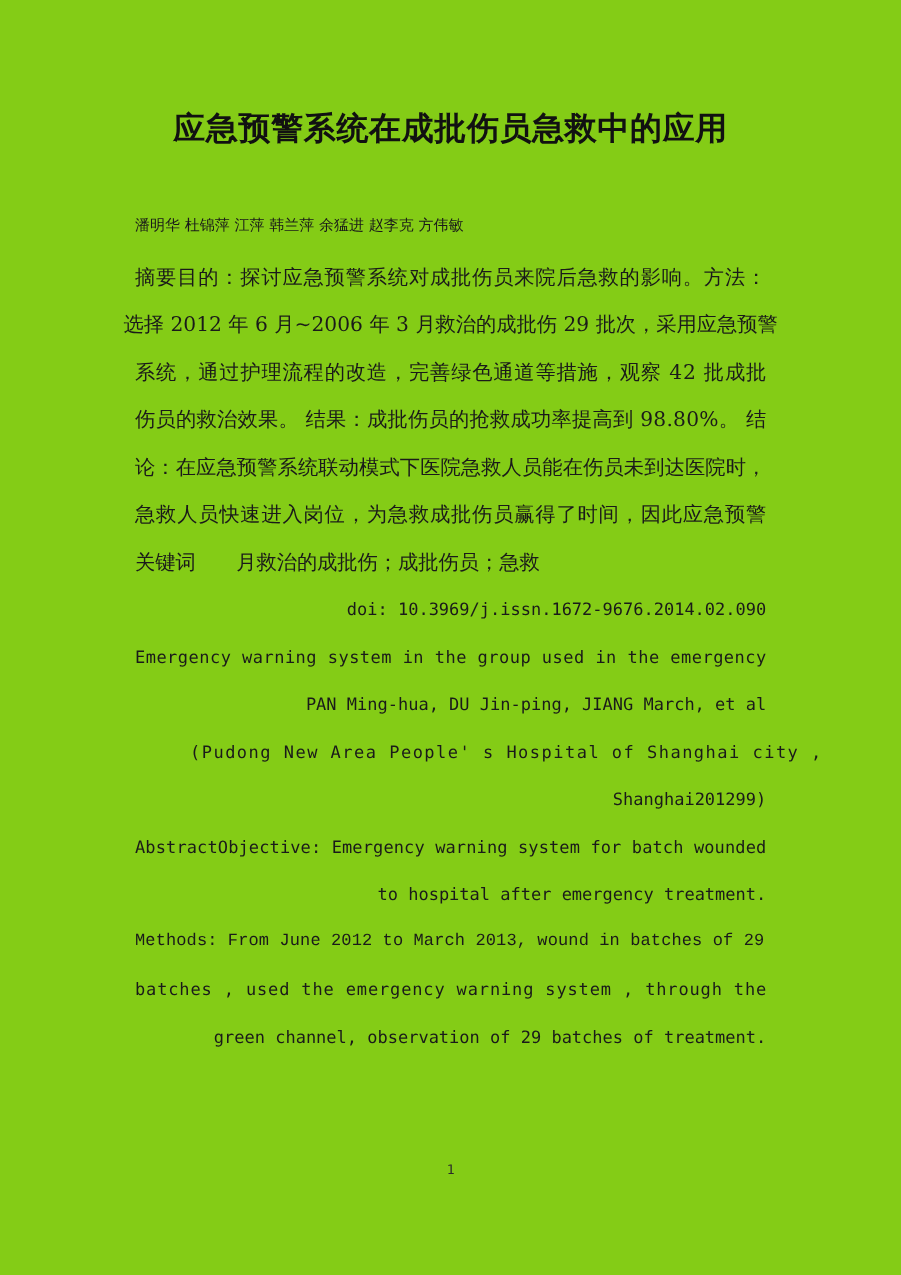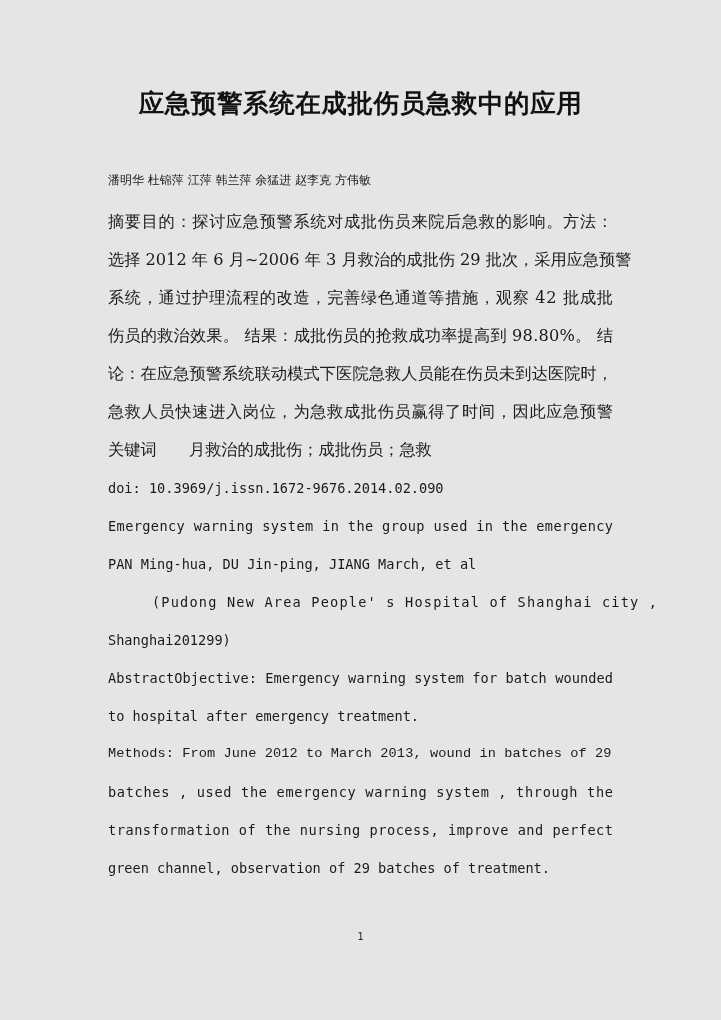--- a/index.html
+++ b/index.html
@@ -17,21 +17,21 @@
     color: #1a1a1a;
     -webkit-font-smoothing: antialiased;
   }
 
   .page {
     position: absolute;
     left: 0;
     top: 0;
     width: 721px;
     height: 1020px;
-    background: #e5e5e5;
+    background: #84cc16;
   }
 
   .content {
     position: absolute;
     left: 108px;
     top: 0;
     width: 505px;
   }
 
   
@@ -76,21 +76,21 @@
     display: block;
     height: 38px;
     line-height: 38px;
     white-space: nowrap;
   }
 
   
   .cn-line.j {
     white-space: nowrap;
     display: flex;
-    justify-content: flex-start;
+    justify-content: center;
   }
   .cn-line.j > span { display: inline-block; }
 
   .keywords-line {
     font-family: "DejaVu Serif", "Liberation Serif", serif;
     font-size: 16.2px;
     line-height: 38px;
     height: 38px;
     white-space: pre;
     color: #1a1a1a;
@@ -98,20 +98,21 @@
 
   
   .mono-line {
     font-family: "DejaVu Sans Mono", "Liberation Mono", monospace;
     font-size: 13.6px;
     line-height: 38px;
     height: 38px;
     white-space: nowrap;
     color: #1a1a1a;
     letter-spacing: 0px;
+    text-align: right;
   }
 
   .mono-line.spread {
     display: flex;
     justify-content: space-between;
     white-space: nowrap;
   }
   .mono-line.spread > span { display: inline-block; }
 
   .mono-line.wide {
@@ -180,21 +181,18 @@
     <div class="mono-line spread">
       <span style="letter-spacing: 0.096px; margin-right: -0.096px;">AbstractObjective: Emergency warning system for batch wounded</span>
     </div>
     <div class="mono-line">to hospital after emergency treatment.</div>
     <div class="mono-line spread">
       <span style="letter-spacing: 0.096px; margin-right: -0.096px; font-family: Liberation Mono, monospace;">Methods: From June 2012 to March 2013, wound in batches of 29</span>
     </div>
     <div class="mono-line spread wide">
       <span style="letter-spacing: 0.688px; margin-right: -0.688px;">batches , used the emergency warning system , through the</span>
     </div>
-    <div class="mono-line spread wide">
-      <span style="letter-spacing: 0.532px; margin-right: -0.532px;">transformation of the nursing process, improve and perfect</span>
-    </div>
     <div class="mono-line">green channel, observation of 29 batches of treatment.</div>
 
   </div>
 
   <div class="page-number">1</div>
 </div>
 
 </body></html>

